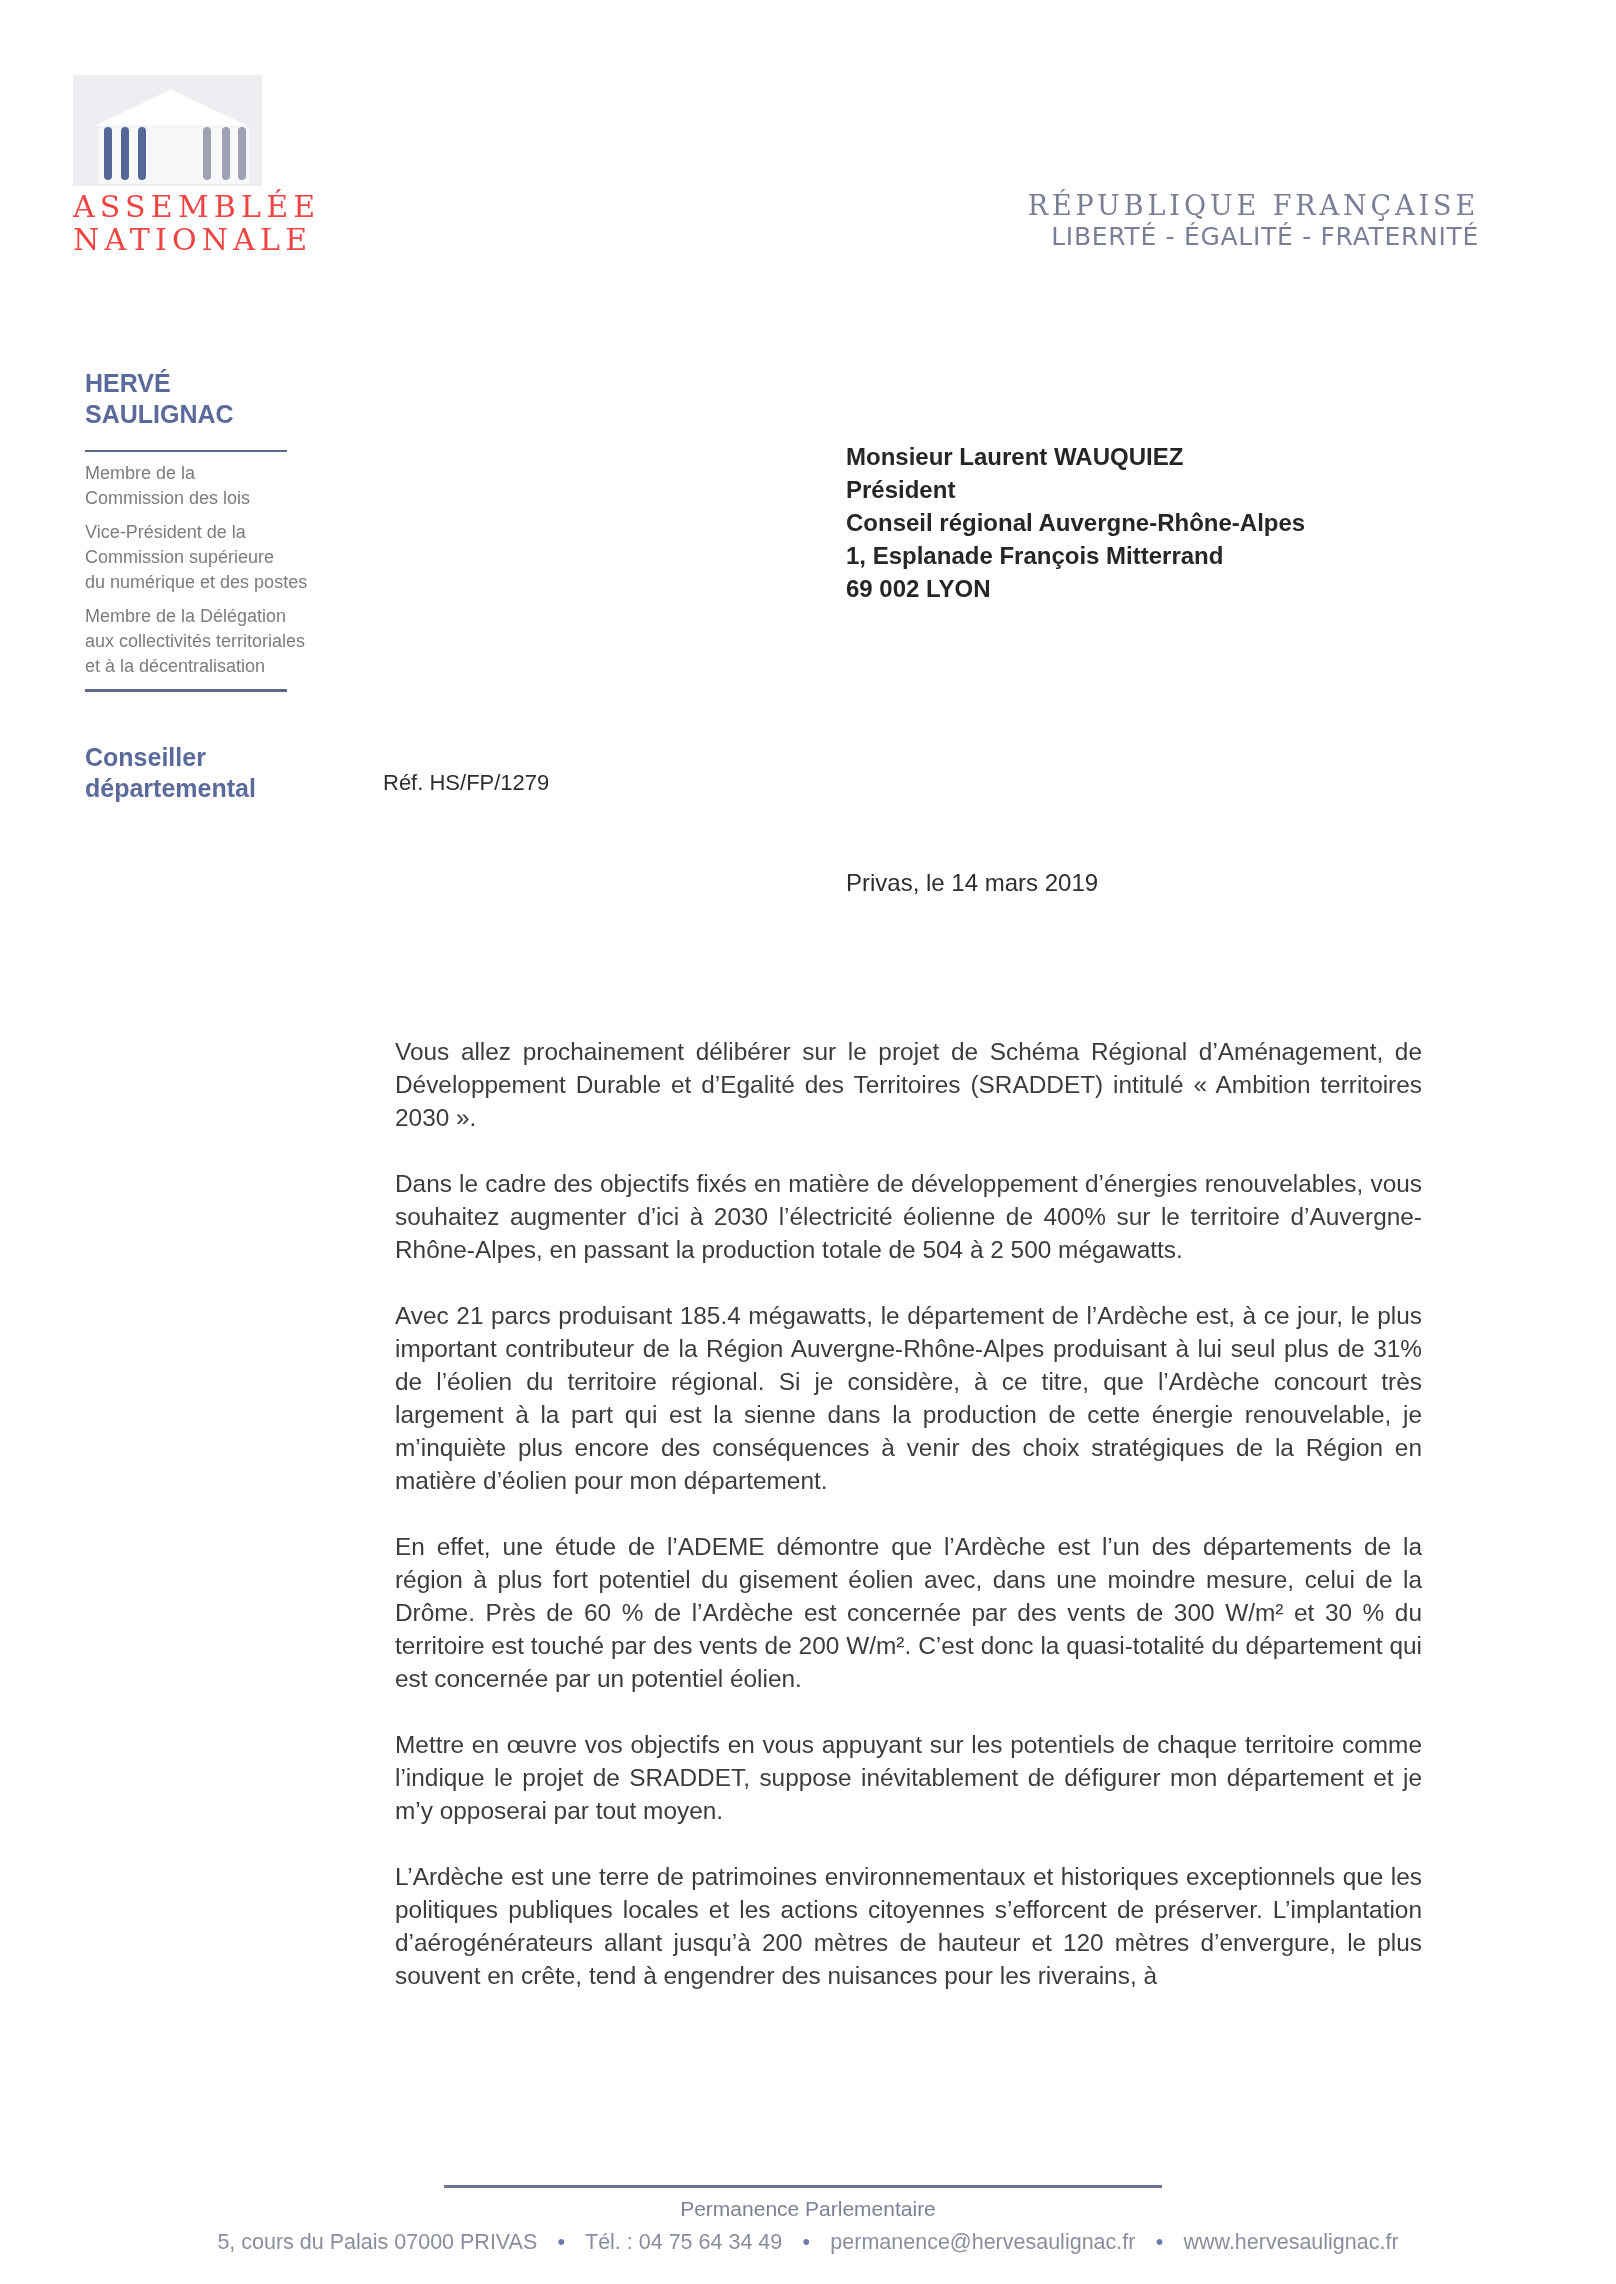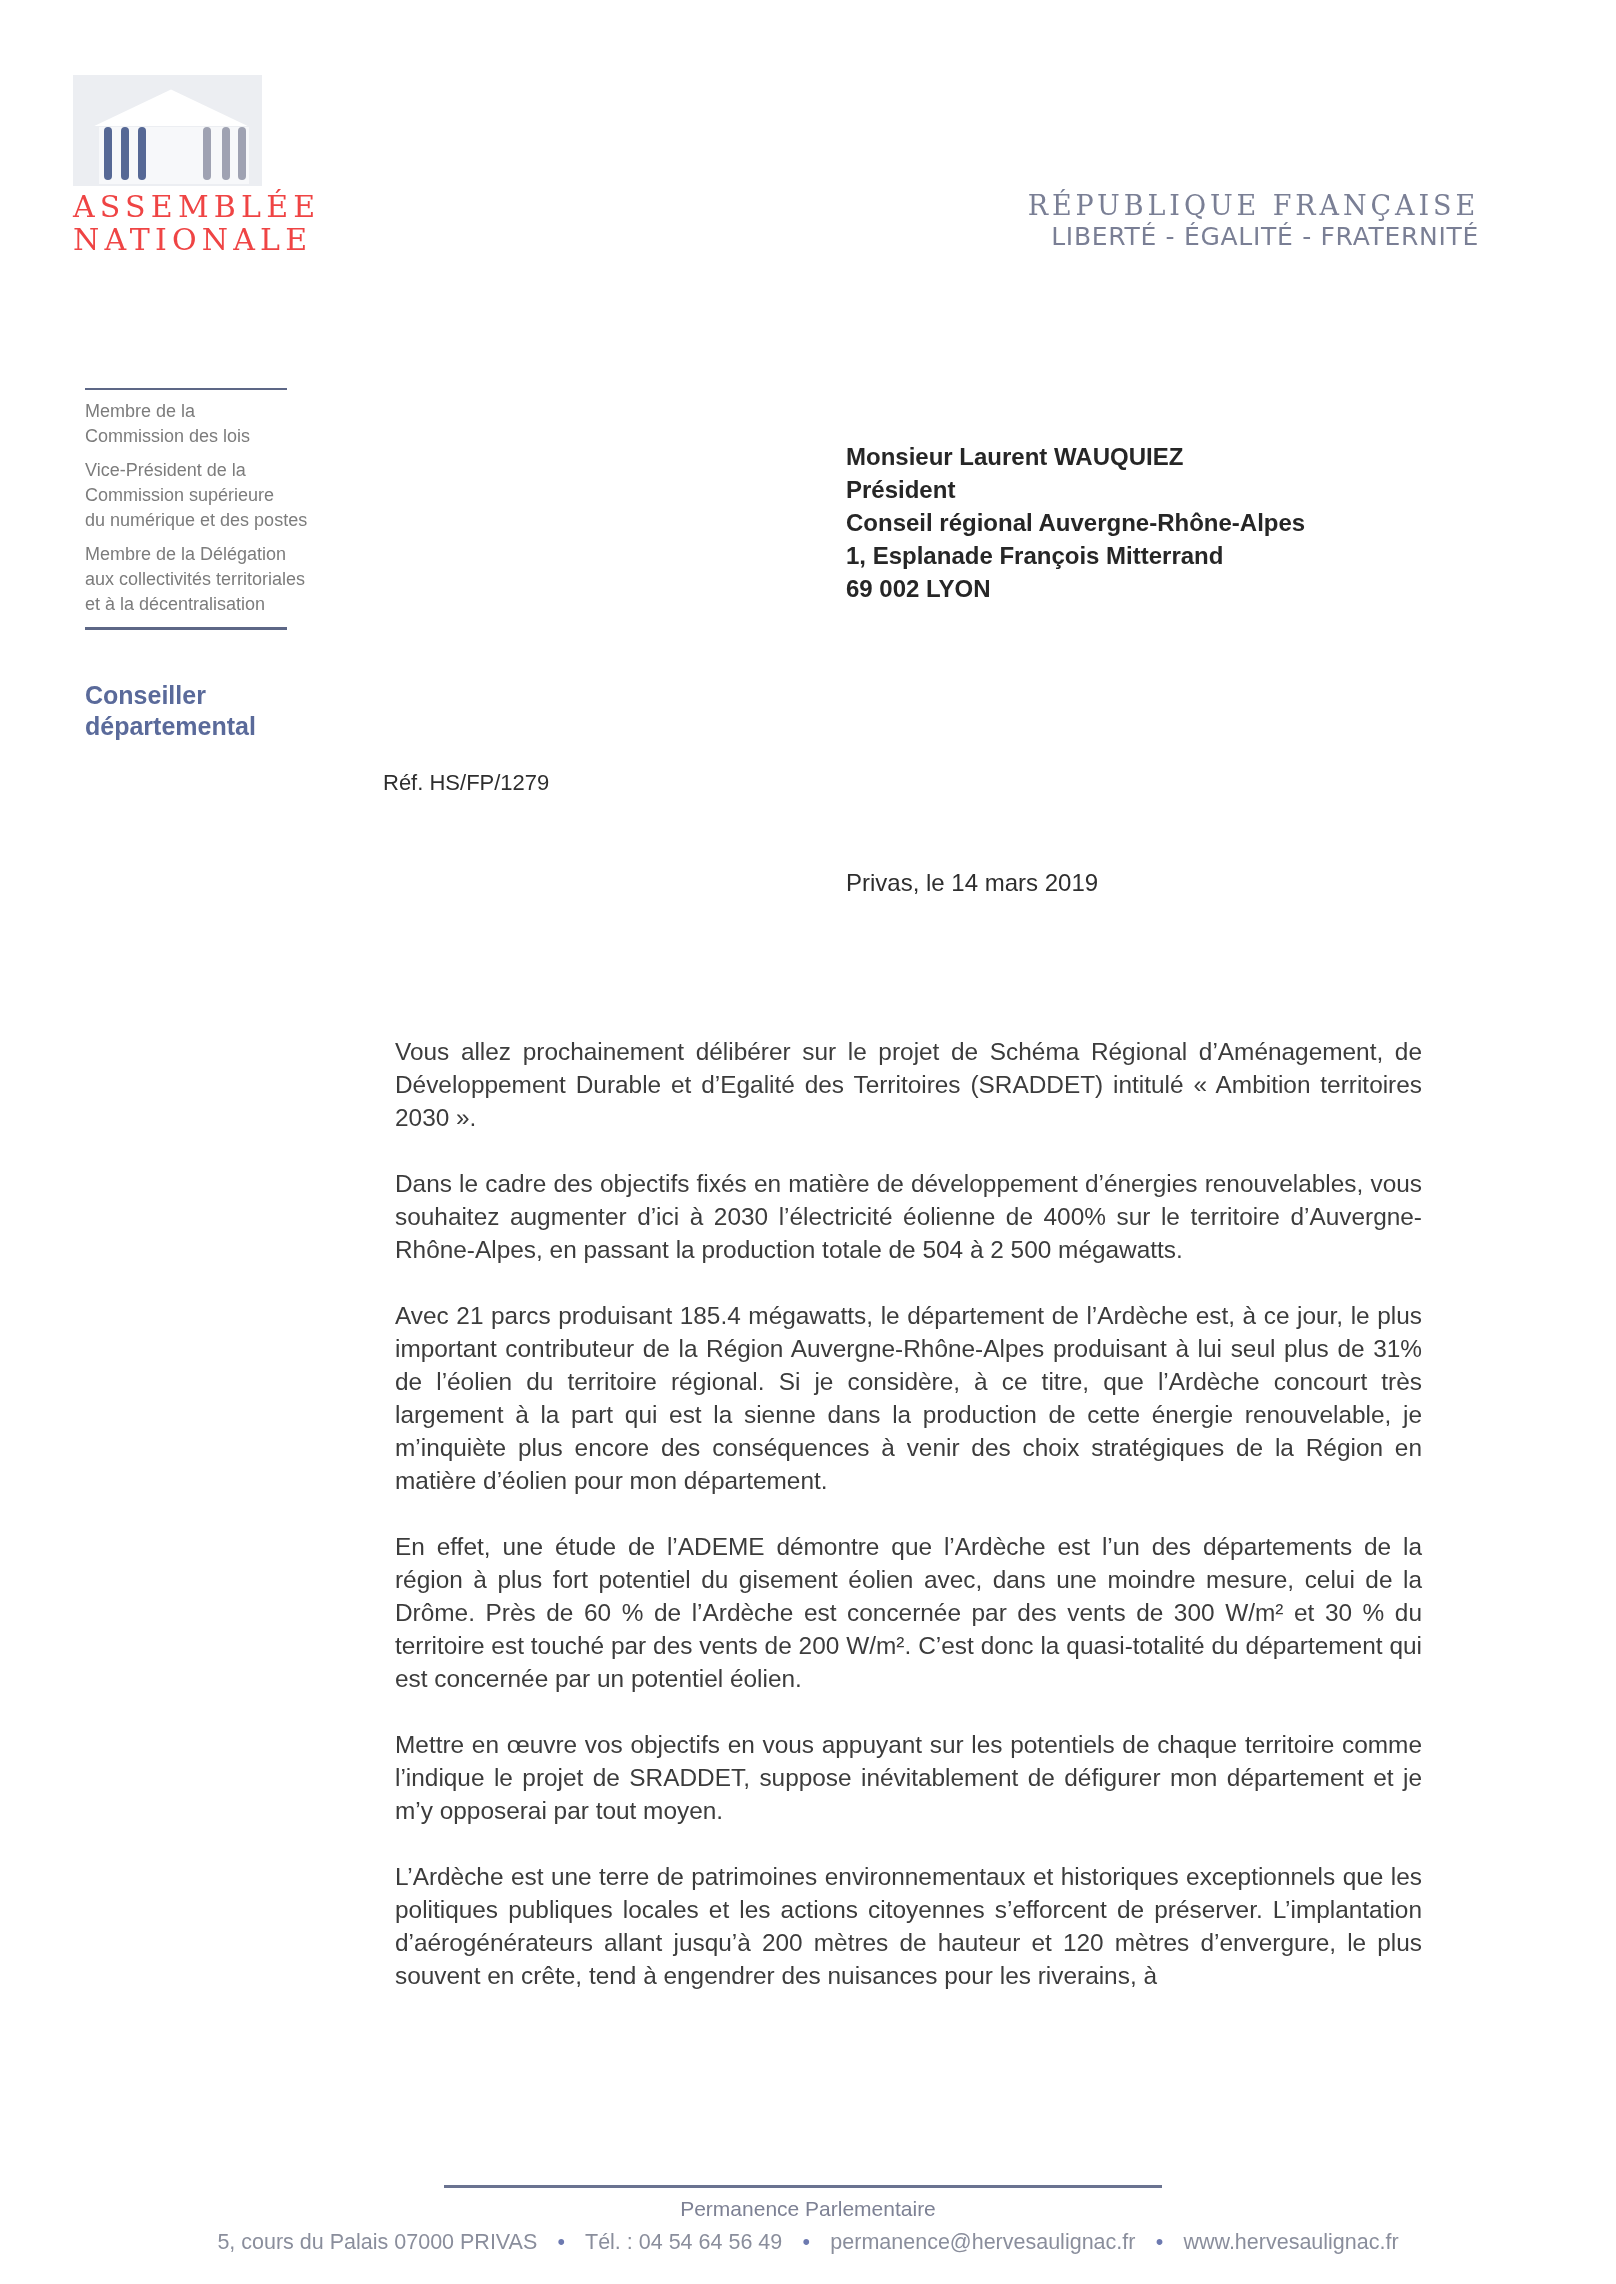--- a/index.html
+++ b/index.html
@@ -76,20 +76,24 @@
     <div>NATIONALE</div>
   </div>
 </div>
 
 <div class="rf">
   <div class="rf-1">RÉPUBLIQUE FRANÇAISE</div>
   <div class="rf-2">LIBERTÉ - ÉGALITÉ - FRATERNITÉ</div>
 </div>
 
 <div class="leftcol">
+  <div class="lc-name">
+    <div>HERVÉ</div>
+    <div>SAULIGNAC</div>
+  </div>
   <div class="lc-rule"></div>
   <div class="lc-roles">
     <div class="lc-role">
       <div>Membre de la</div>
       <div>Commission des lois</div>
     </div>
     <div class="lc-role">
       <div>Vice-Président de la</div>
       <div>Commission supérieure</div>
       <div>du numérique et des postes</div>
@@ -125,19 +129,19 @@
   <p class="para">En effet, une étude de l’ADEME démontre que l’Ardèche est l’un des départements de la région à plus fort potentiel du gisement éolien avec, dans une moindre mesure, celui de la Drôme. Près de 60 % de l’Ardèche est concernée par des vents de 300 W/m² et 30 % du territoire est touché par des vents de 200 W/m². C’est donc la quasi-totalité du département qui est concernée par un potentiel éolien.</p>
   <p class="para">Mettre en œuvre vos objectifs en vous appuyant sur les potentiels de chaque territoire comme l’indique le projet de SRADDET, suppose inévitablement de défigurer mon département et je m’y opposerai par tout moyen.</p>
   <p class="para">L’Ardèche est une terre de patrimoines environnementaux et historiques exceptionnels que les politiques publiques locales et les actions citoyennes s’efforcent de préserver. L’implantation d’aérogénérateurs allant jusqu’à 200 mètres de hauteur et 120 mètres d’envergure, le plus souvent en crête, tend à engendrer des nuisances pour les riverains, à</p>
 </div>
 
 <div class="foot-rule"></div>
 <div class="foot-title">Permanence Parlementaire</div>
 <div class="foot-line">
   <span>5, cours du Palais 07000 PRIVAS</span>
   <span class="dot">•</span>
-  <span>Tél. : 04 54 64 56 49</span>
+  <span>Tél. : 04 75 64 34 49</span>
   <span class="dot">•</span>
   <span>permanence@hervesaulignac.fr</span>
   <span class="dot">•</span>
   <span>www.hervesaulignac.fr</span>
 </div>
 
 
 </body></html>

